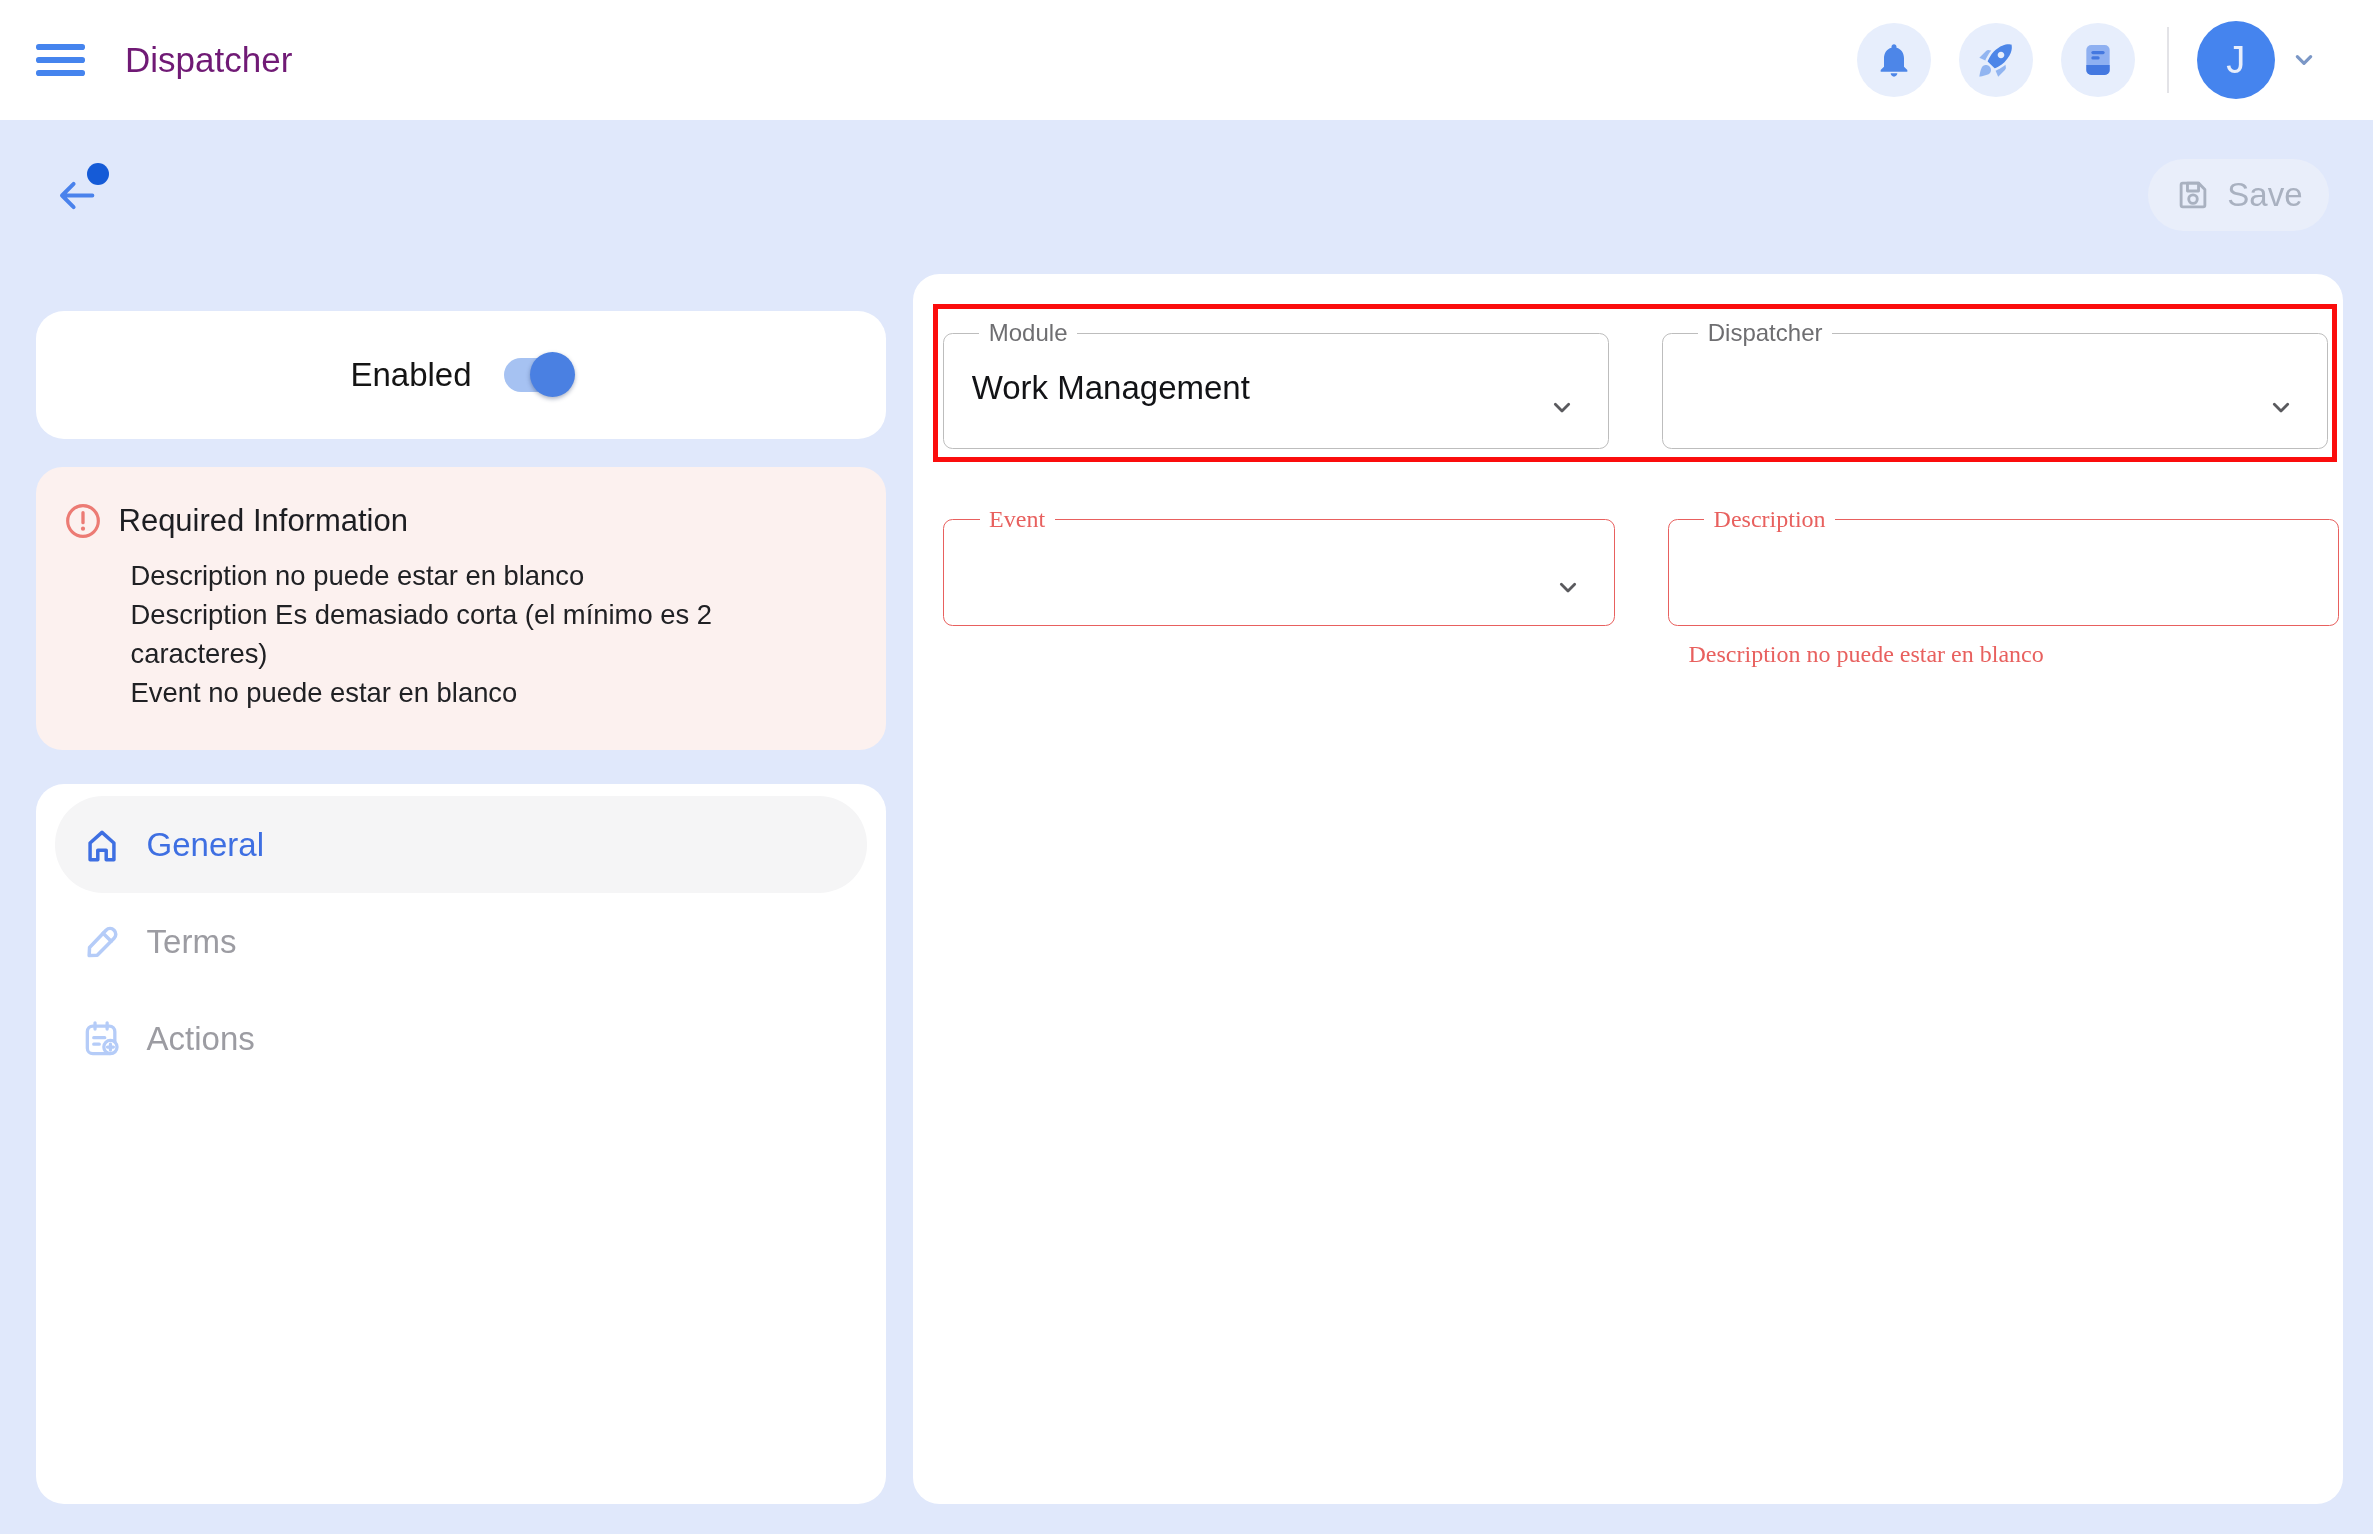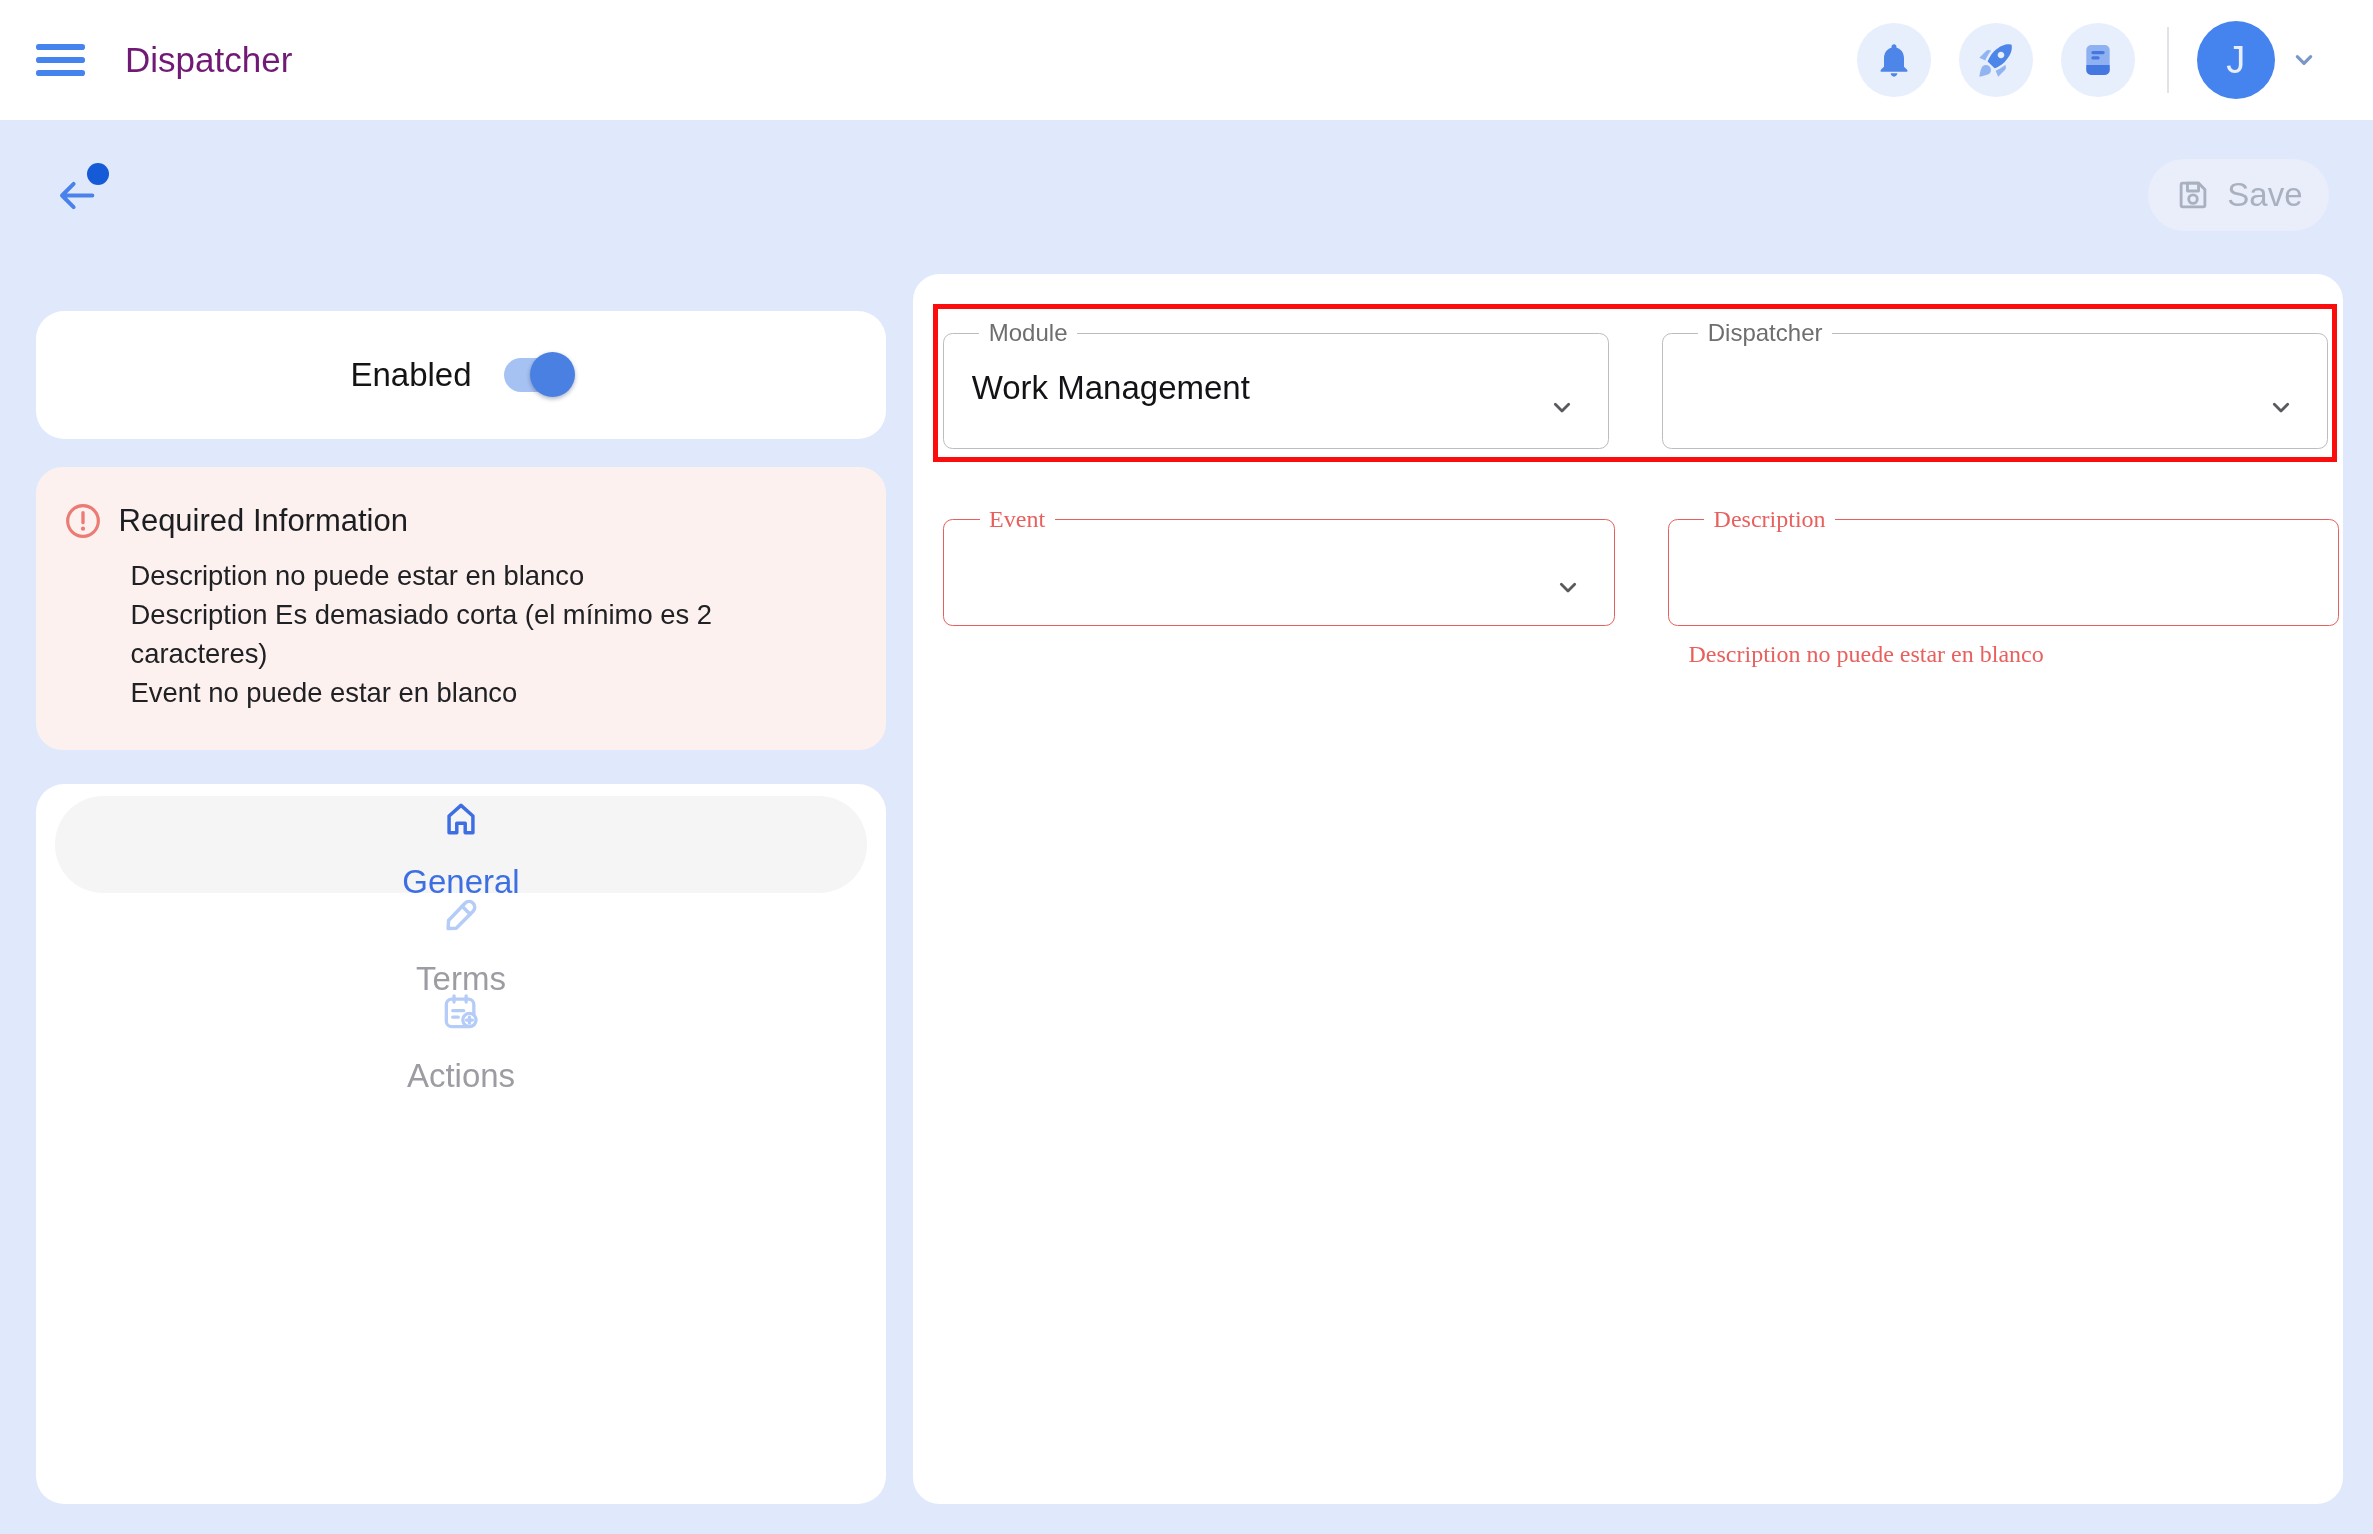--- a/index.html
+++ b/index.html
@@ -72,21 +72,21 @@
     padding:34px 38px 38px 26.5px;
   }
   .alert-head{ display:flex; align-items:center; gap:16px; }
   .alert-head svg{ width:40px; height:40px; flex:none; }
   .alert-title{ font-size:31px; color:#1d1e22; }
   .alert-lines{ margin:15px 0 0 68px; font-size:27.4px; line-height:39px; color:#202124; }
 
   .nav-card{ margin-top:34px; flex:1; padding:12.3px 19px; }
   .nav-item{
     height:97px; border-radius:48px; display:flex; align-items:center;
-    gap:23px; padding:0 24.6px; font-size:33px; color:#9c9ca2; cursor:pointer;flex-direction:column;
+    gap:23px; padding:0 24.6px; font-size:33px; color:#9c9ca2; cursor:pointer;
   }
   .nav-item.active{ background:#f5f5f6; color:#3e6fe2; }
   .nav-item svg{ width:44px; height:44px; flex:none; }
 
   
   .panel{
     position:absolute; left:913px; top:274px; bottom:31px; width:1430px;
     background:#ffffff; border-radius:26.5px;
   }
   .annotation{ margin:30px 5.7px 0 20px; border:5.7px solid #fb0d0d; padding:11.4px 4.7px 7.6px; }

